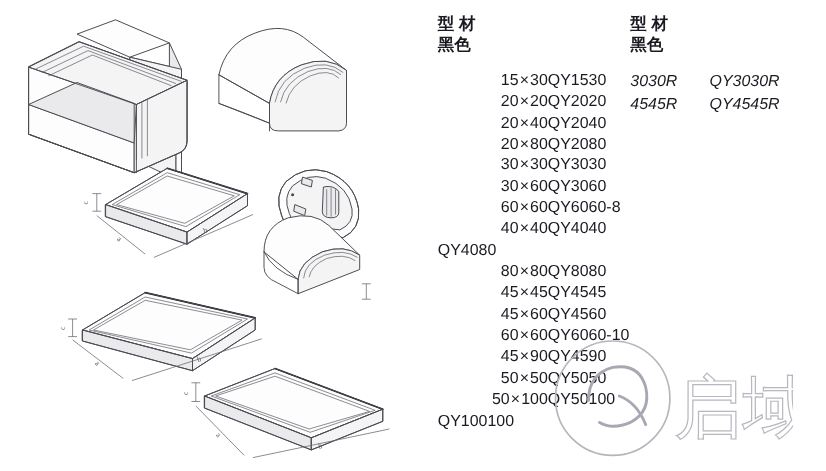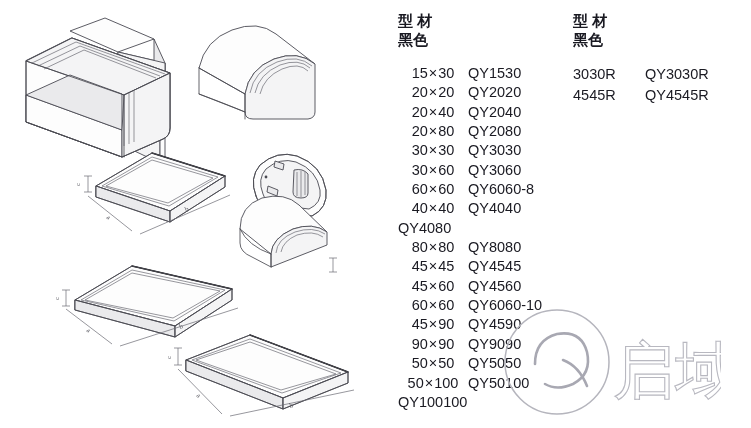--- a/index.html
+++ b/index.html
@@ -23,28 +23,28 @@
   #table-left{left:398px;top:12px;}
   #table-right{left:573px;top:12px;}
 
   .thead{display:flex;font-weight:bold;font-size:15px;letter-spacing:0px;flex-direction:column;}
   .thead .th-spec{width:70px;}
   #table-right .thead .th-spec{width:72px;}
   .thead .th-color{}
 
   .trow{display:flex;font-size:14.5px;line-height:19.3px;white-space:nowrap;}
   #table-left .trow{line-height:19.35px;}
-  #table-left .c-spec{width:70px;text-align:center;}
+  #table-left .c-spec{width:70px;text-align:right;margin-left:30px;}
   #table-left .c-code{text-align:center;}
   #table-right .trow{line-height:20.5px;font-size:14.5px;}
   #table-right .c-spec{width:72px;text-align:left;}
   #table-right .c-code{text-align:left;}
 
   .tbody{margin-top:14px;}
-  #table-right .tbody{}
+  #table-right .tbody{font-style:italic;}
 
   .mult{padding:0 1px;}
 
   
   #watermark{
     position:absolute;left:495px;top:300px;
     width:226px;height:128px;
     pointer-events:none;
   }
   #watermark svg{display:block;}
@@ -300,24 +300,20 @@
         </div>
         <div class="trow">
           <div class="c-spec">60<span class="mult">×</span>60</div>
           <div class="c-code">QY6060-10</div>
         </div>
         <div class="trow">
           <div class="c-spec">45<span class="mult">×</span>90</div>
           <div class="c-code">QY4590</div>
         </div>
         <div class="trow">
-          <div class="c-spec">90<span class="mult">×</span>90</div>
-          <div class="c-code">QY9090</div>
-        </div>
-        <div class="trow">
           <div class="c-spec">50<span class="mult">×</span>50</div>
           <div class="c-code">QY5050</div>
         </div>
         <div class="trow">
           <div class="c-spec">50<span class="mult">×</span>100</div>
           <div class="c-code">QY50100</div>
         </div>
         <div class="trow">
           <div class="c-code">QY100100</div>
         </div>

